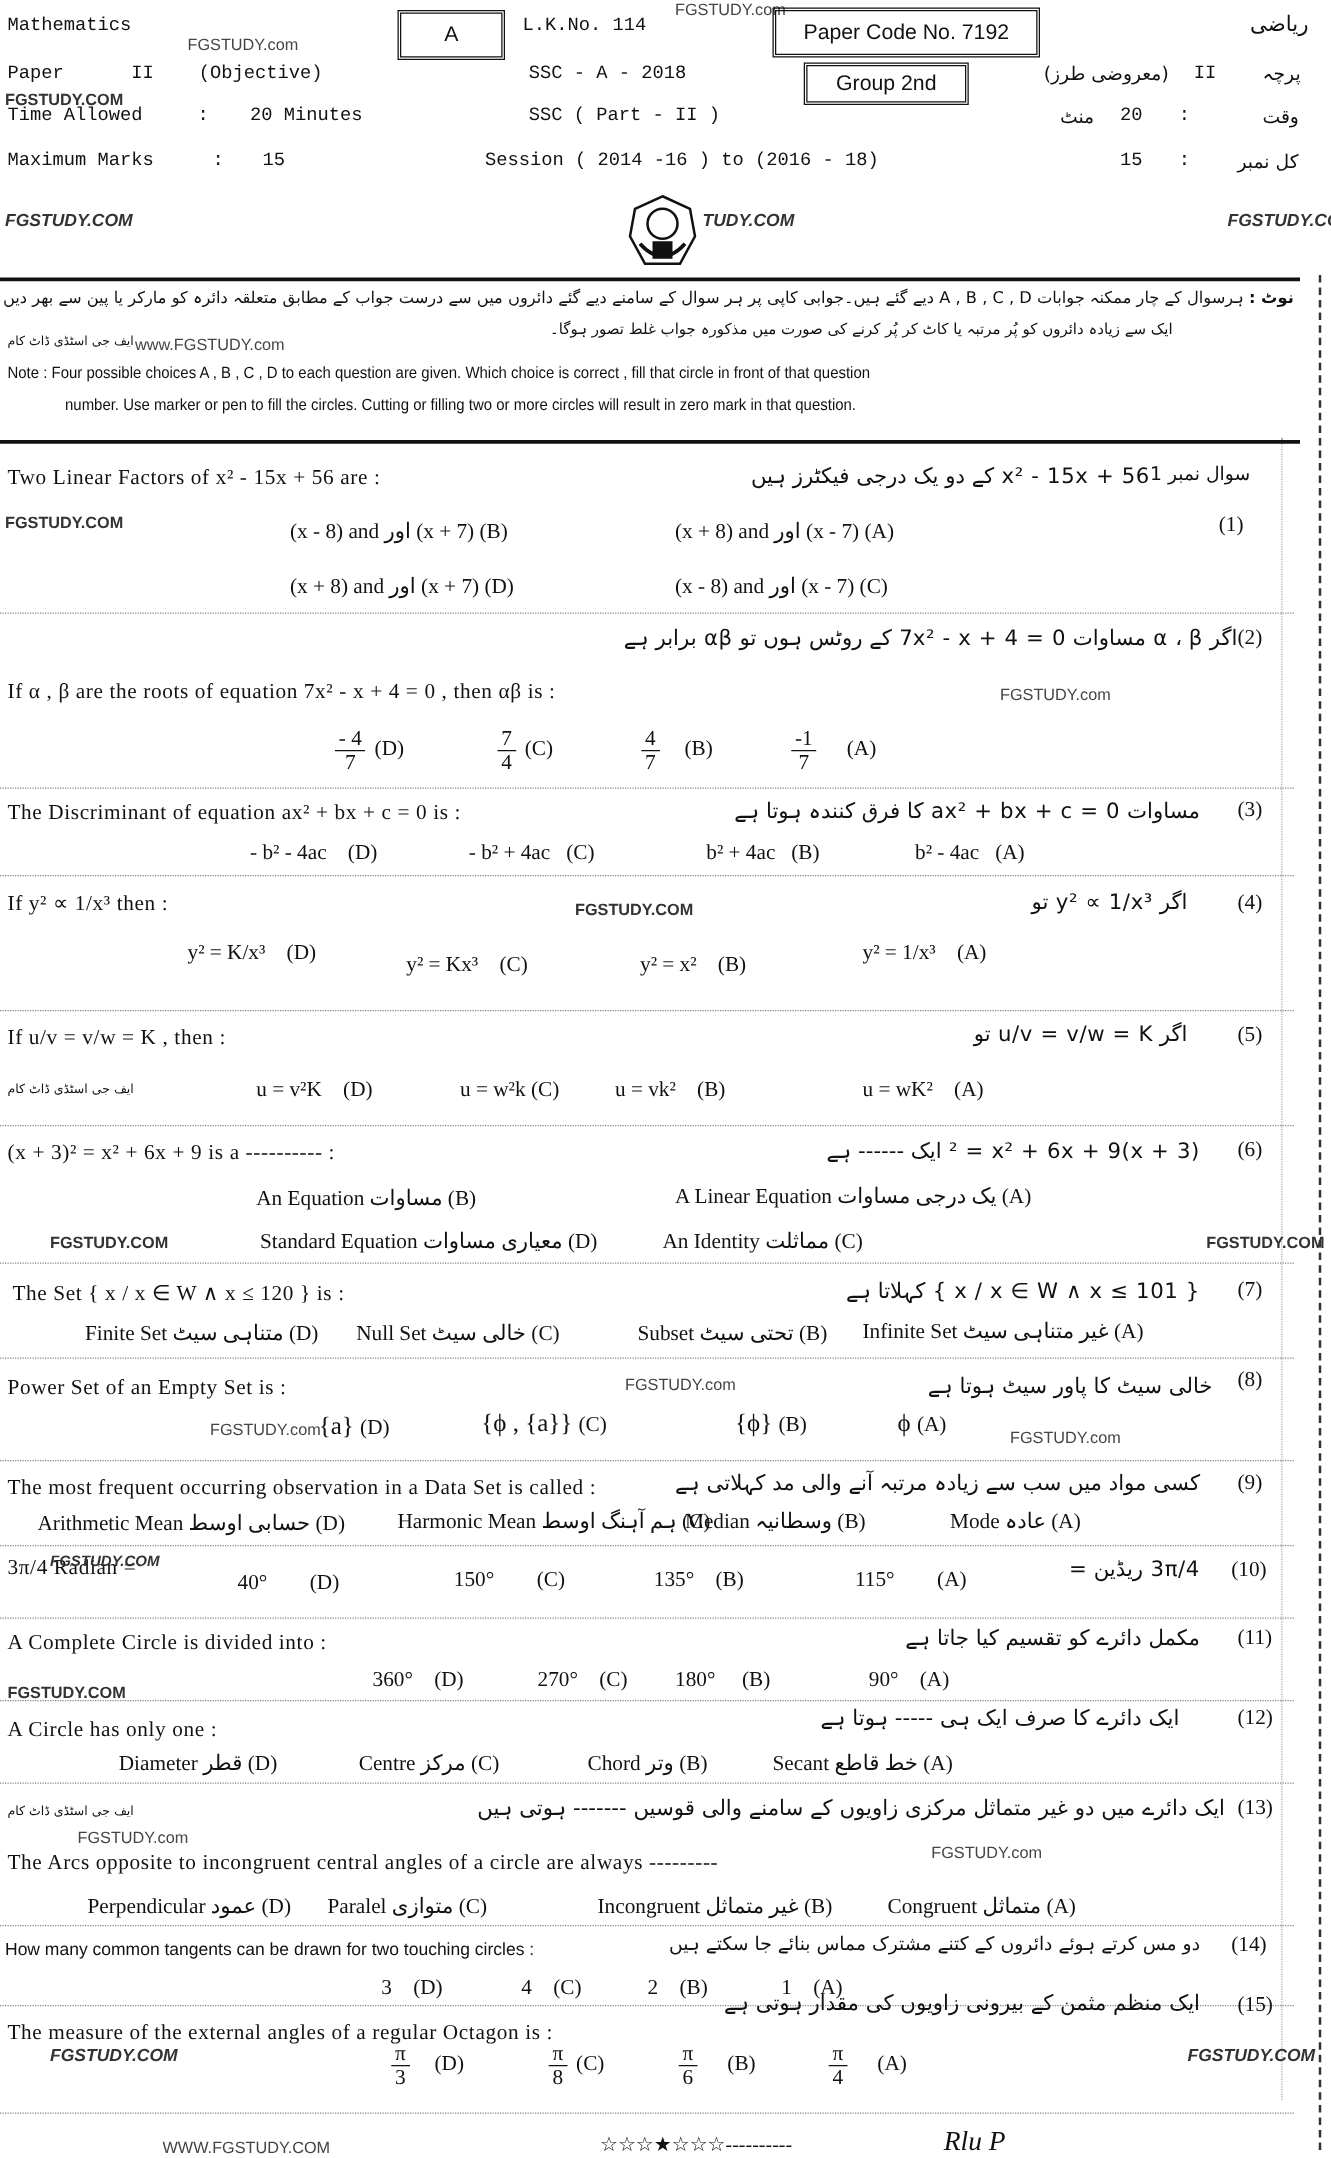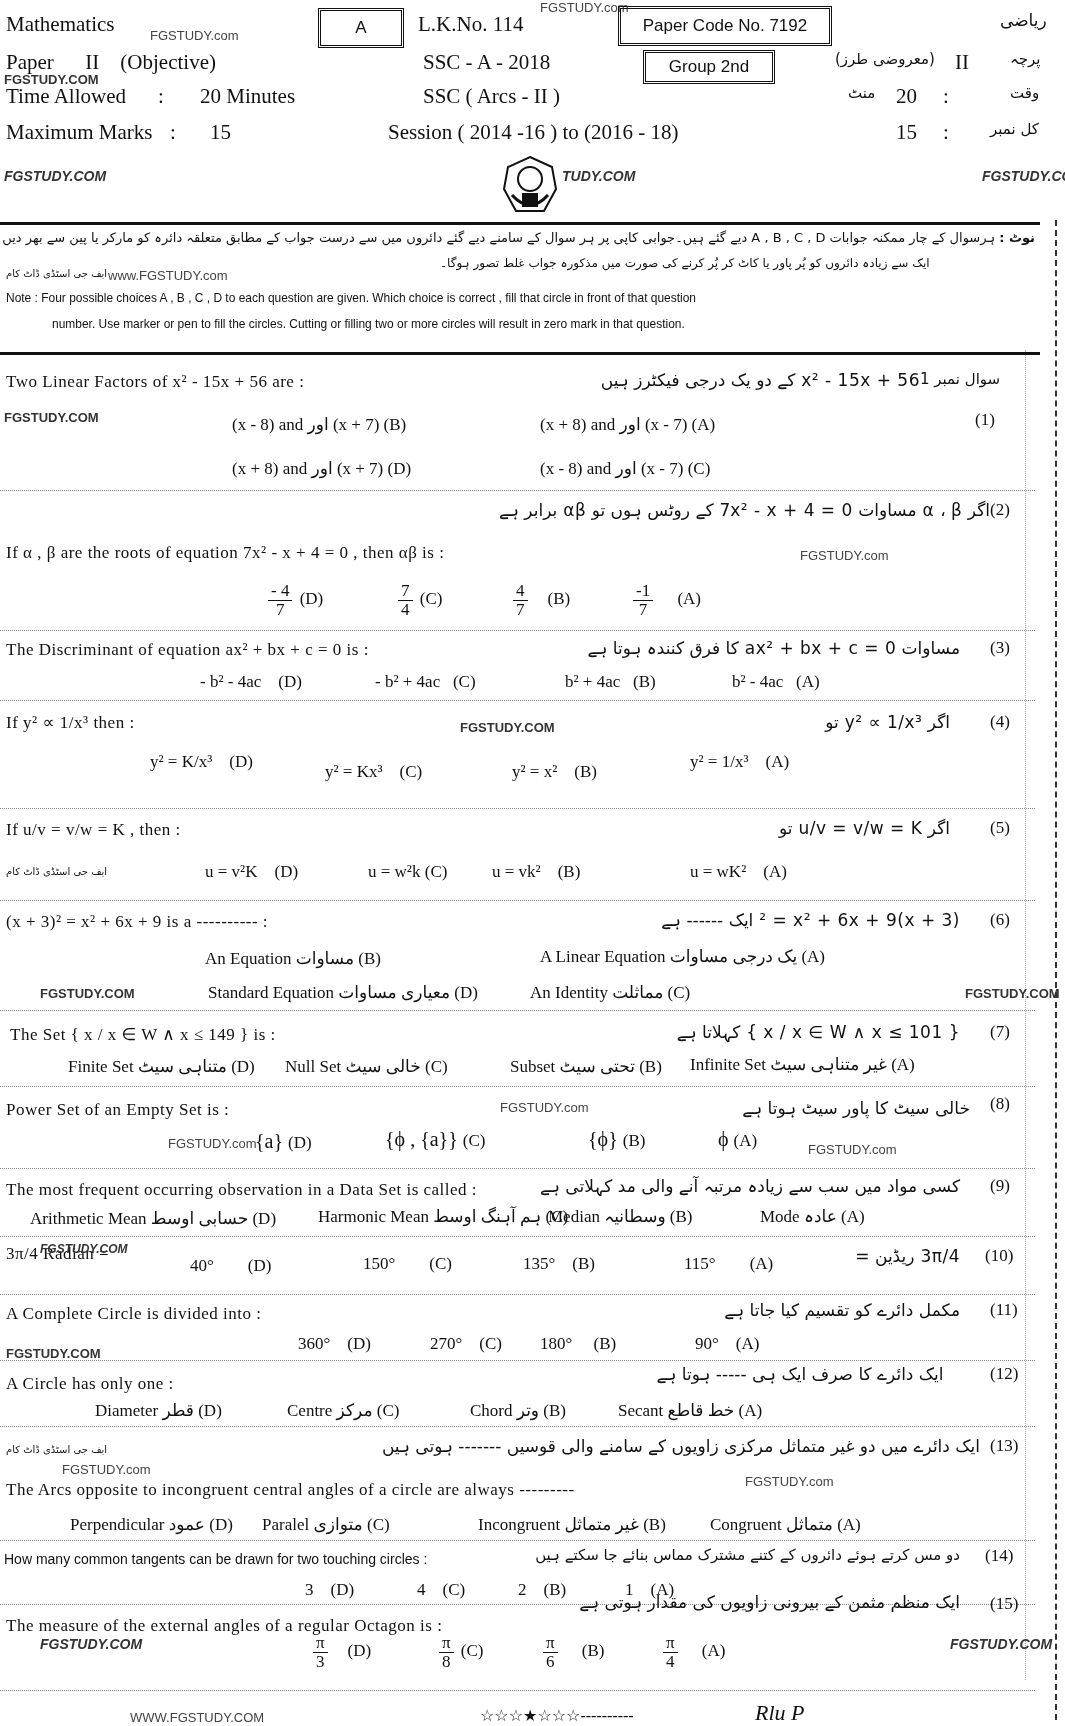--- a/index.html
+++ b/index.html
@@ -3,21 +3,21 @@
 <meta charset="utf-8">
 <style>
   * { box-sizing: border-box; margin: 0; padding: 0; }
   body { width: 1065px; height: 1726px; background: #ffffff; color: #111; font-family: "Liberation Serif", serif; position: relative; overflow: hidden; }
   .abs { position: absolute; white-space: nowrap; }
   .sans { font-family: "Liberation Sans", sans-serif; }
   .serif { font-family: "Liberation Serif", serif; }
   .urdu { font-family: "DejaVu Sans", sans-serif; direction: rtl; }
   .wm { font-family: "Liberation Sans", sans-serif; color: #444; font-size: 13px; }
   .wmb { font-family: "Liberation Sans", sans-serif; color: #333; font-size: 14px; font-weight: bold; font-style: italic; }
-  .hdr { font-size: 21px; font-family: Liberation Serif, serif; }
+  .hdr { font-size: 15px; font-family: Liberation Mono, monospace; }
   .box { position: absolute; border: 3px double #111; font-family: "Liberation Sans", sans-serif; font-size: 17px; display: flex; align-items: center; justify-content: center; }
   .hline { position: absolute; left: 0; right: 30px; border-top: 1px dotted #888; }
   .thick { position: absolute; left: 0; width: 1040px; border-top: 3px solid #111; }
   .q { font-size: 17px; letter-spacing: 0.5px; }
   .opt { font-size: 17px; }
   .qn { font-size: 17px; }
   .rborder { position: absolute; top: 220px; left: 1055px; height: 1500px; border-left: 2px dashed #333; }
   .vdot { position: absolute; left: 1025px; top: 350px; height: 1330px; border-left: 1px dotted #aaa; }
   .frac { display: inline-flex; flex-direction: column; align-items: center; vertical-align: middle; line-height: 1.05; margin: 0 3px; }
   .frac .num { border-bottom: 1px solid #111; padding: 0 3px; }
@@ -37,21 +37,21 @@
 <div class="abs hdr" style="left:158px;top:84px;">:</div>
 <div class="abs hdr" style="left:200px;top:84px;">20 Minutes</div>
 <div class="abs hdr" style="left:6px;top:120px;">Maximum Marks</div>
 <div class="abs hdr" style="left:170px;top:120px;">:</div>
 <div class="abs hdr" style="left:210px;top:120px;">15</div>
 
 <div class="box" style="left:318px;top:8px;width:86px;height:40px;">A</div>
 <div class="abs hdr" style="left:418px;top:12px;">L.K.No. 114</div>
 <div class="abs wm" style="left:540px;top:0px;">FGSTUDY.com</div>
 <div class="abs hdr" style="left:423px;top:50px;">SSC - A - 2018</div>
-<div class="abs hdr" style="left:423px;top:84px;">SSC ( Arcs - II )</div>
+<div class="abs hdr" style="left:423px;top:84px;">SSC ( Part - II )</div>
 <div class="abs hdr" style="left:388px;top:120px;">Session ( 2014 -16 ) to (2016 - 18)</div>
 <div class="box" style="left:618px;top:6px;width:214px;height:40px;">Paper Code No. 7192</div>
 <div class="box" style="left:643px;top:50px;width:132px;height:34px;">Group  2nd</div>
 
 <div class="abs urdu" style="left:1000px;top:10px;font-size:17px;">ریاضی</div>
 <div class="abs urdu" style="left:835px;top:50px;font-size:15px;">(معروضی طرز)</div>
 <div class="abs hdr" style="left:955px;top:50px;">II</div>
 <div class="abs urdu" style="left:1010px;top:50px;font-size:15px;">پرچہ</div>
 <div class="abs urdu" style="left:848px;top:84px;font-size:15px;">منٹ</div>
 <div class="abs hdr" style="left:896px;top:84px;">20</div>
@@ -67,21 +67,21 @@
   <circle cx="30" cy="24" r="12" fill="none" stroke="#111" stroke-width="2"></circle>
   <rect x="22" y="38" width="16" height="14" fill="#111"></rect>
   <path d="M12 40 Q30 60 48 40" fill="none" stroke="#111" stroke-width="3"></path>
 </svg>
 <div class="abs wmb" style="left:562px;top:168px;">TUDY.COM</div>
 <div class="abs wmb" style="left:982px;top:168px;">FGSTUDY.COM</div>
 
 <div class="thick" style="top:222px;"></div>
 
 <div class="abs urdu" style="right:30px;top:230px;font-size:13px;width:1020px;text-align:right;"><b>نوٹ :</b> <span>ہرسوال کے چار ممکنہ جوابات A , B , C , D دیے گئے ہیں۔جوابی کاپی پر ہر سوال کے سامنے دیے گئے دائروں میں سے درست جواب کے مطابق متعلقہ دائرہ کو مارکر یا پین سے بھر دیں۔</span></div>
-<div class="abs urdu" style="left:440px;top:256px;font-size:12px;">ایک سے زیادہ دائروں کو پُر پاور یا کاٹ کر پُر کرنے کی صورت میں مذکورہ جواب غلط تصور ہوگا۔</div>
+<div class="abs urdu" style="left:440px;top:256px;font-size:12px;">ایک سے زیادہ دائروں کو پُر مرتبہ یا کاٹ کر پُر کرنے کی صورت میں مذکورہ جواب غلط تصور ہوگا۔</div>
 <div class="abs urdu" style="left:6px;top:268px;font-size:10px;">ایف جی اسٹڈی ڈاٹ کام</div>
 <div class="abs wm" style="left:108px;top:268px;">www.FGSTUDY.com</div>
 <div class="abs sans" style="left:6px;top:290px;font-size:13px;transform:scaleX(0.92);transform-origin:left;">Note : Four possible choices A , B , C , D to each question are given. Which choice is correct , fill that  circle in front of  that question</div>
 <div class="abs sans" style="left:52px;top:316px;font-size:13px;transform:scaleX(0.92);transform-origin:left;">number. Use marker or pen to fill the circles. Cutting or filling two or more circles will result in zero mark in that question.</div>
 
 <div class="thick" style="top:352px;"></div>
 
 <div class="abs q" style="left:6px;top:372px;">Two Linear Factors of x² - 15x + 56 are   :</div>
 <div class="abs urdu q" style="left:720px;top:370px;width:200px;">x² - 15x + 56 کے دو یک درجی فیکٹرز ہیں</div>
 <div class="abs urdu" style="left:920px;top:370px;font-size:15px;">سوال نمبر 1</div>
@@ -148,21 +148,21 @@
 <div class="abs urdu q" style="left:580px;top:910px;width:380px;text-align:right;">(x + 3)² = x² + 6x + 9 ایک ------ ہے</div>
 <div class="abs qn" style="left:990px;top:910px;">(6)</div>
 <div class="abs opt" style="left:205px;top:948px;"><span>An Equation مساوات</span> <span>(B)</span></div>
 <div class="abs opt" style="left:540px;top:946px;"><span>A Linear Equation یک درجی مساوات</span> <span>(A)</span></div>
 <div class="abs wmb" style="left:40px;top:986px;font-style:normal;font-size:13px;">FGSTUDY.COM</div>
 <div class="abs opt" style="left:208px;top:982px;"><span>Standard Equation معیاری مساوات</span> <span>(D)</span></div>
 <div class="abs opt" style="left:530px;top:982px;"><span>An Identity مماثلت</span> <span>(C)</span></div>
 <div class="abs wmb" style="left:965px;top:986px;font-style:normal;font-size:13px;">FGSTUDY.COM</div>
 <div class="hline" style="top:1010px;"></div>
 
-<div class="abs q" style="left:10px;top:1024px;">The Set { x / x ∈ W ∧ x ≤ 149 } is :</div>
+<div class="abs q" style="left:10px;top:1024px;">The Set { x / x ∈ W ∧ x ≤ 120 } is :</div>
 <div class="abs urdu q" style="left:600px;top:1022px;width:360px;text-align:right;">{ x / x ∈ W ∧ x ≤ 101 } کہلاتا ہے</div>
 <div class="abs qn" style="left:990px;top:1022px;">(7)</div>
 <div class="abs opt" style="left:68px;top:1056px;"><span>Finite Set متناہی سیٹ</span> <span>(D)</span></div>
 <div class="abs opt" style="left:285px;top:1056px;"><span>Null Set خالی سیٹ</span> <span>(C)</span></div>
 <div class="abs opt" style="left:510px;top:1056px;"><span>Subset تحتی سیٹ</span> <span>(B)</span></div>
 <div class="abs opt" style="left:690px;top:1054px;"><span>Infinite Set غیر متناہی سیٹ</span> <span>(A)</span></div>
 <div class="hline" style="top:1086px;"></div>
 
 <div class="abs q" style="left:6px;top:1100px;">Power Set of an Empty Set is :</div>
 <div class="abs wm" style="left:500px;top:1100px;">FGSTUDY.com</div>

